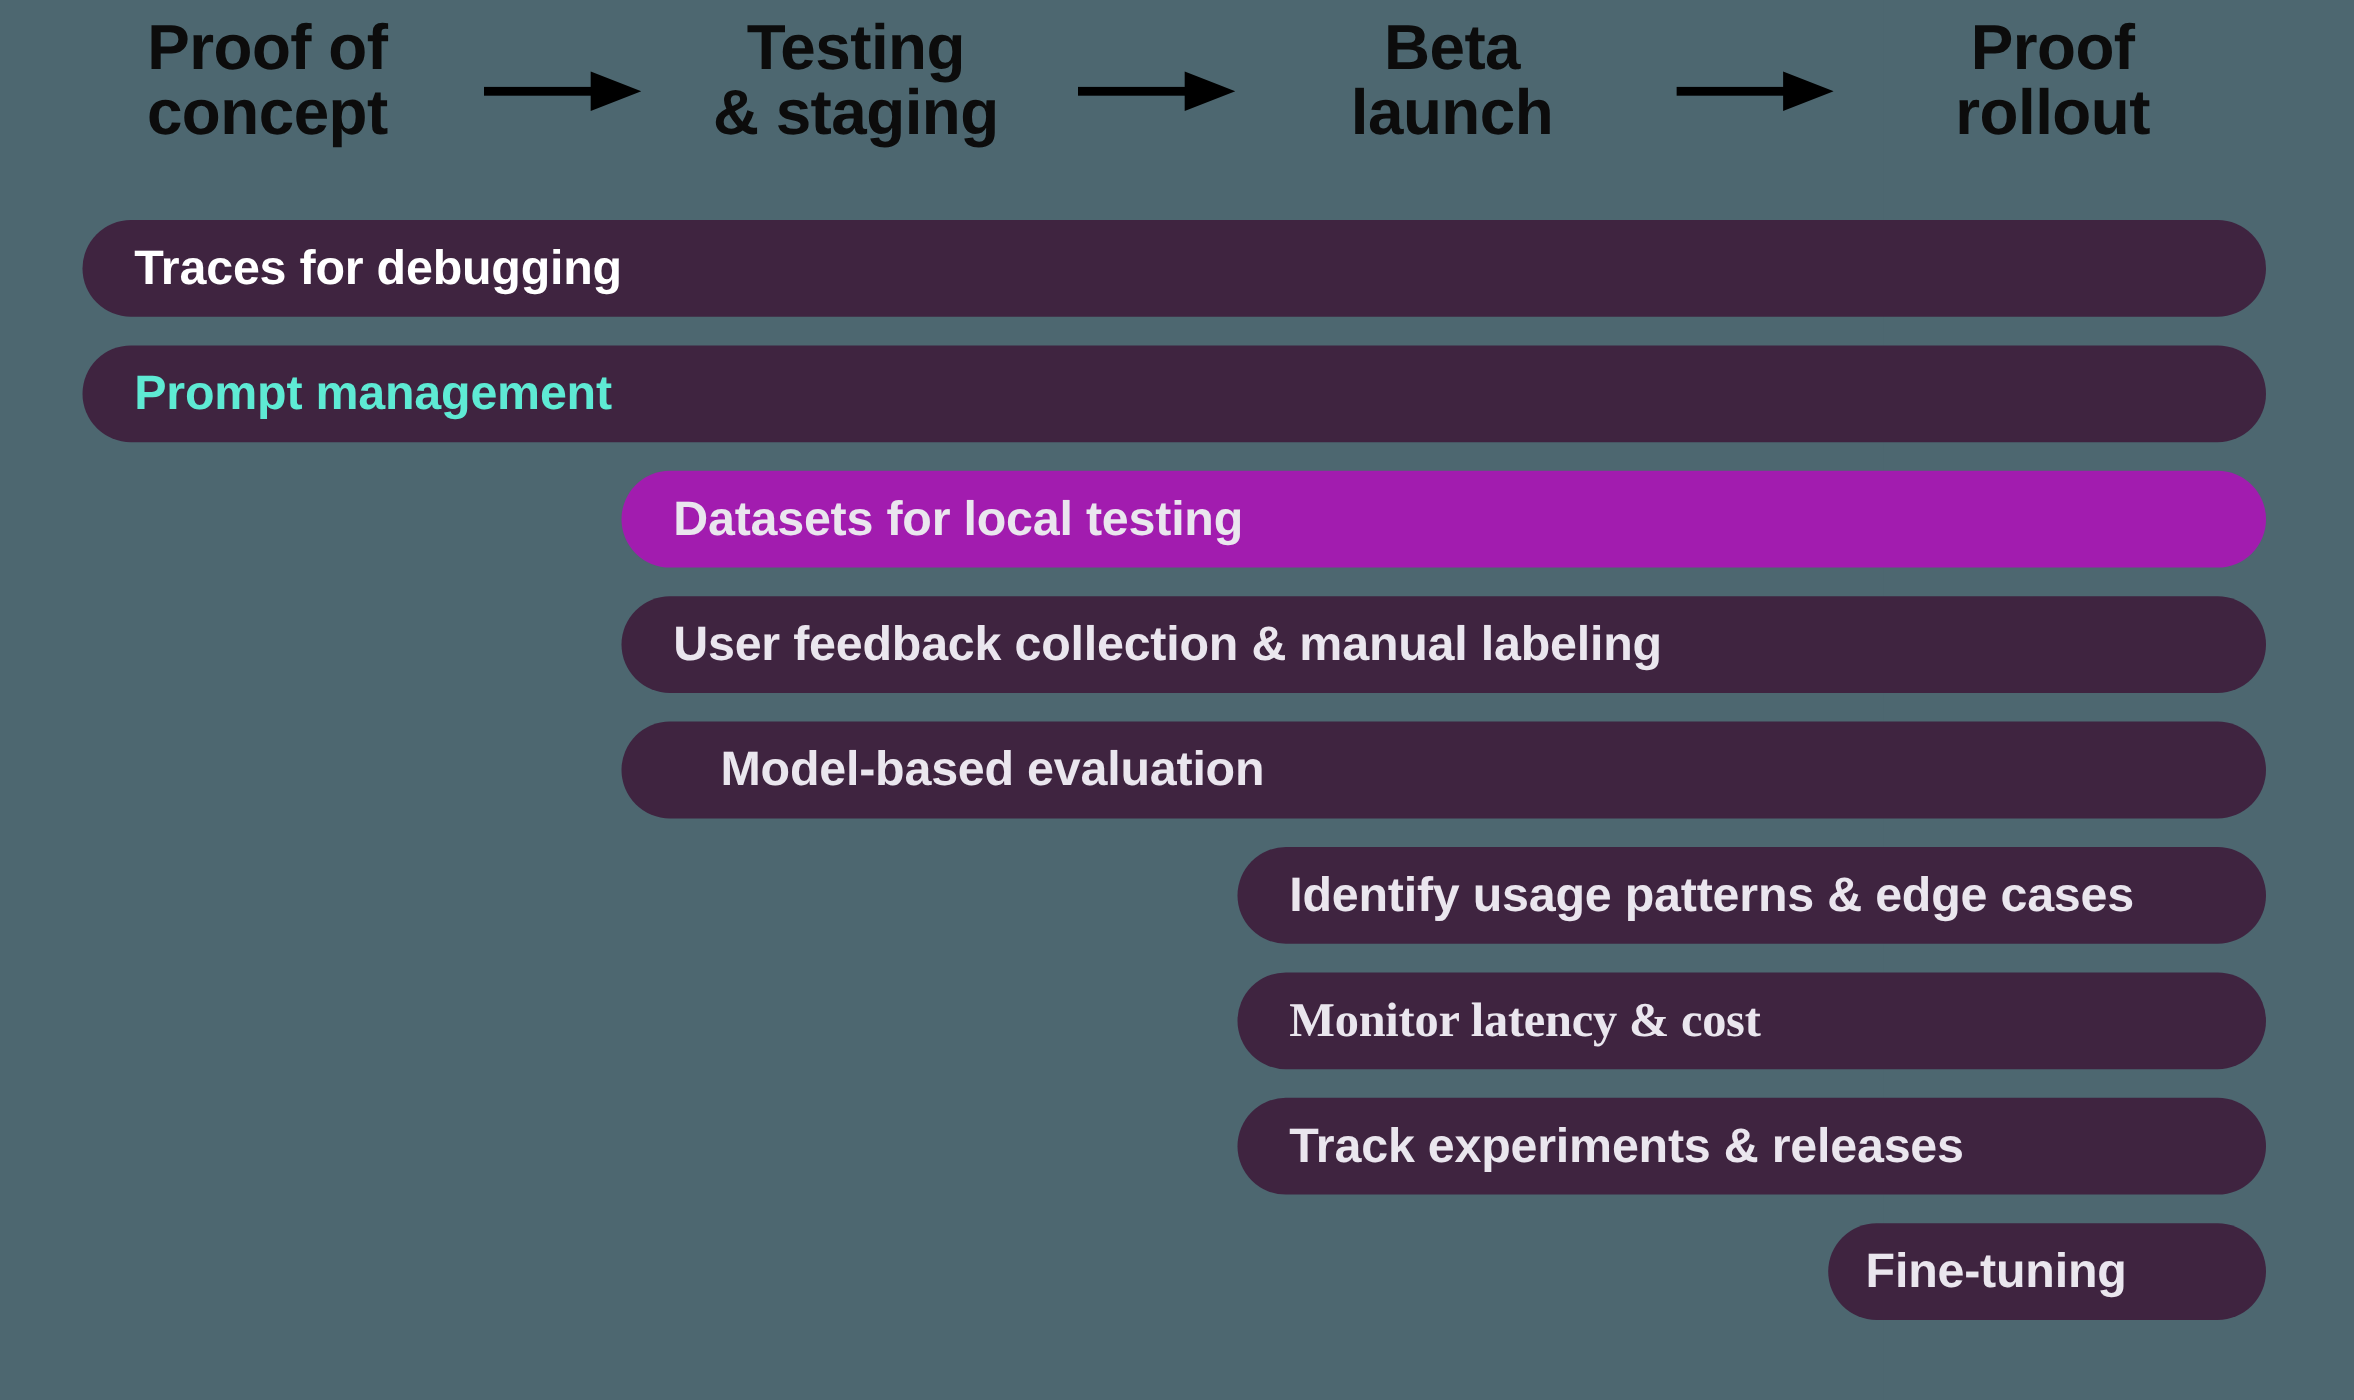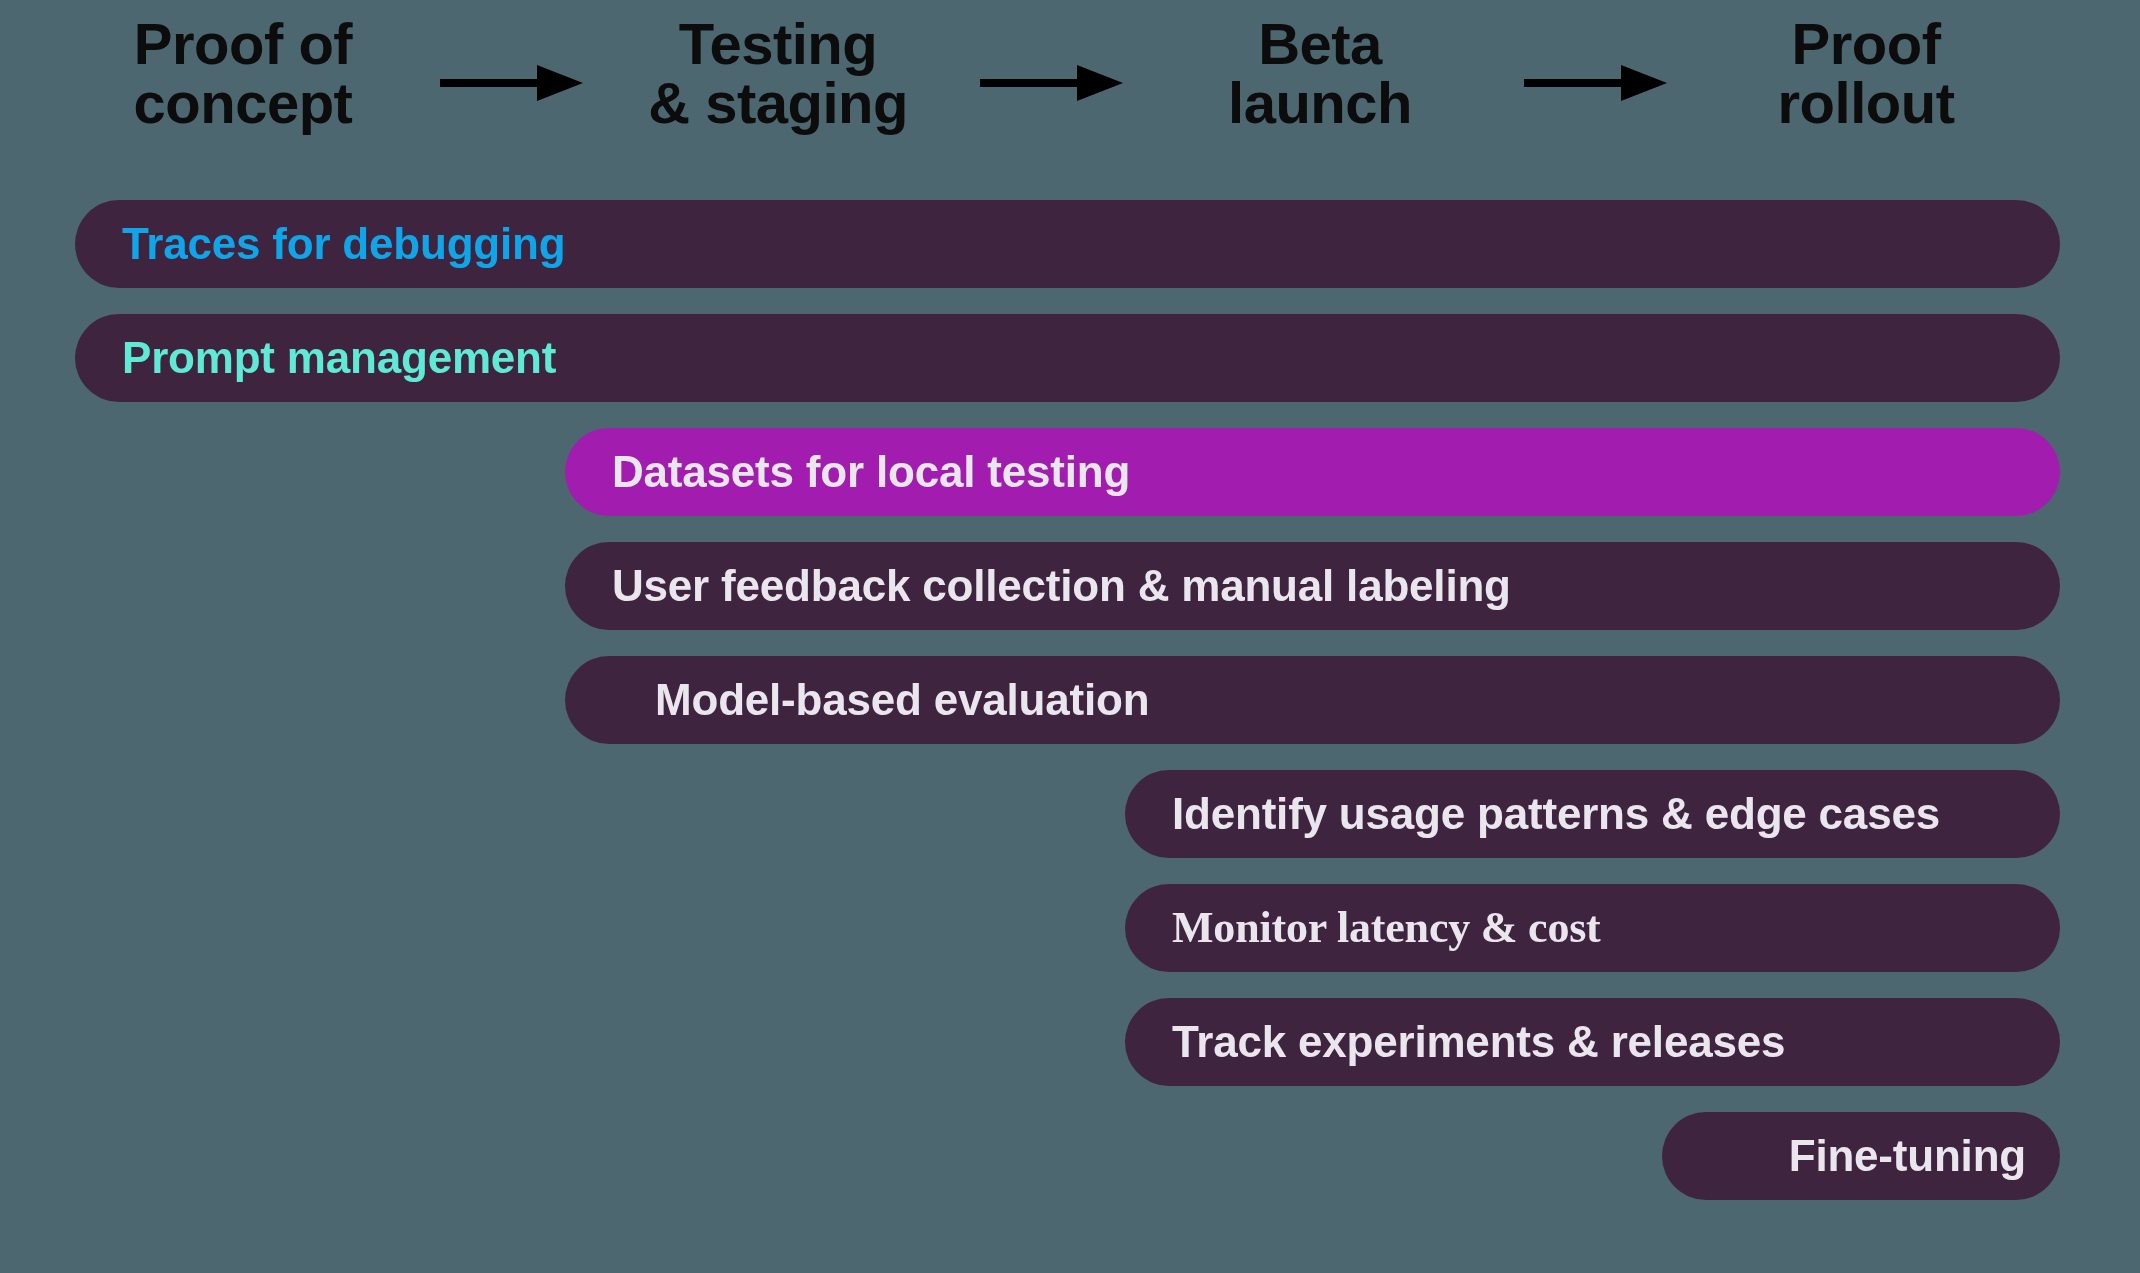--- a/index.html
+++ b/index.html
@@ -49,21 +49,21 @@
     background: #3f2440;
     display: flex;
     align-items: center;
     box-sizing: border-box;
   }
   .bar.align-left {
     justify-content: flex-start;
     padding-left: 47px;
   }
   .bar.align-center {
-    justify-content: flex-end;
+    justify-content: flex-start;
     padding: 6px 34px;
   }
   .bar-label {
     color: #eae6ee;
     font-size: 44px;
     font-weight: bold;
     line-height: 1;
     letter-spacing: -0.2px;
     white-space: nowrap;
   }
@@ -91,21 +91,21 @@
           <polygon points="97,4 143,22 97,40" fill="#000000"></polygon>
         </svg></div>
       <div class="stage-arrow" style="left: 1524px; top: 61px; width: 143px;"><svg width="143" height="44" viewBox="0 0 143 44" xmlns="http://www.w3.org/2000/svg">
           <rect x="0" y="18" width="103" height="8" fill="#000000"></rect>
           <polygon points="97,4 143,22 97,40" fill="#000000"></polygon>
         </svg></div>
     </div>
 
   <div id="bars-layer">
       <div class="bar align-left" style="left: 75px; top: 200px; width: 1985px; background: rgb(63, 36, 64);">
-        <span class="bar-label" style="color: #0ea5e9;">Traces for debugging</span>
+        <span class="bar-label" style="color: #ffffff;">Traces for debugging</span>
       </div>
       <div class="bar align-left" style="left: 75px; top: 314px; width: 1985px; background: rgb(63, 36, 64);">
         <span class="bar-label" style="color: #5eead4;">Prompt management</span>
       </div>
       <div class="bar align-left" style="left: 565px; top: 428px; width: 1495px; background: #a21caf;">
         <span class="bar-label" style="color: rgb(234, 230, 238);">Datasets for local testing</span>
       </div>
       <div class="bar align-left" style="left: 565px; top: 542px; width: 1495px; background: rgb(63, 36, 64);">
         <span class="bar-label" style="color: rgb(234, 230, 238);">User feedback collection &amp; manual labeling</span>
       </div>

